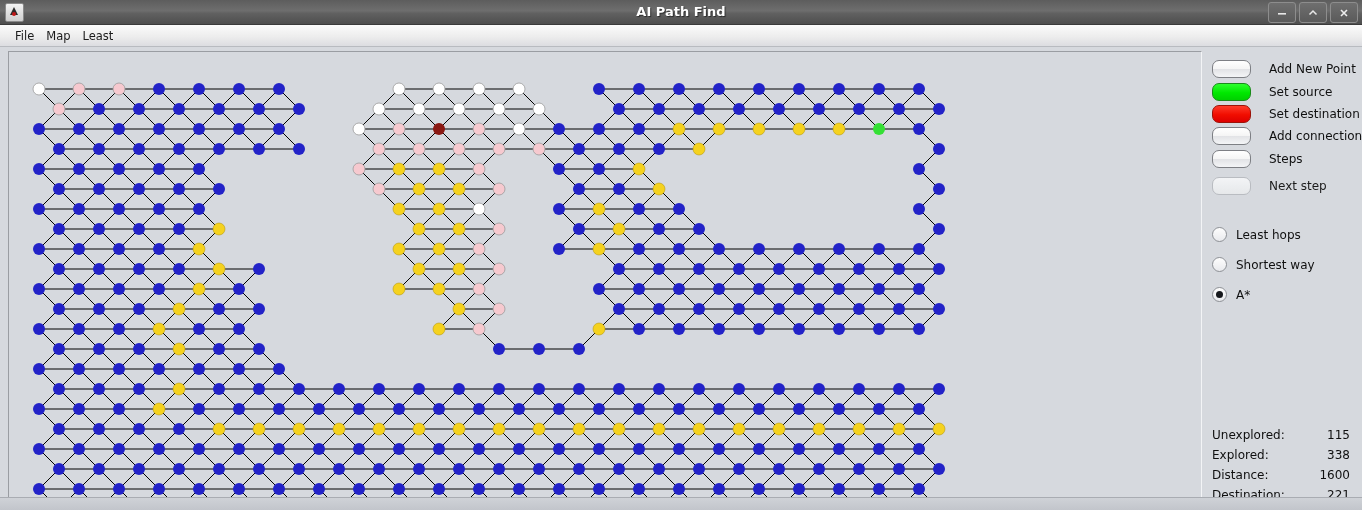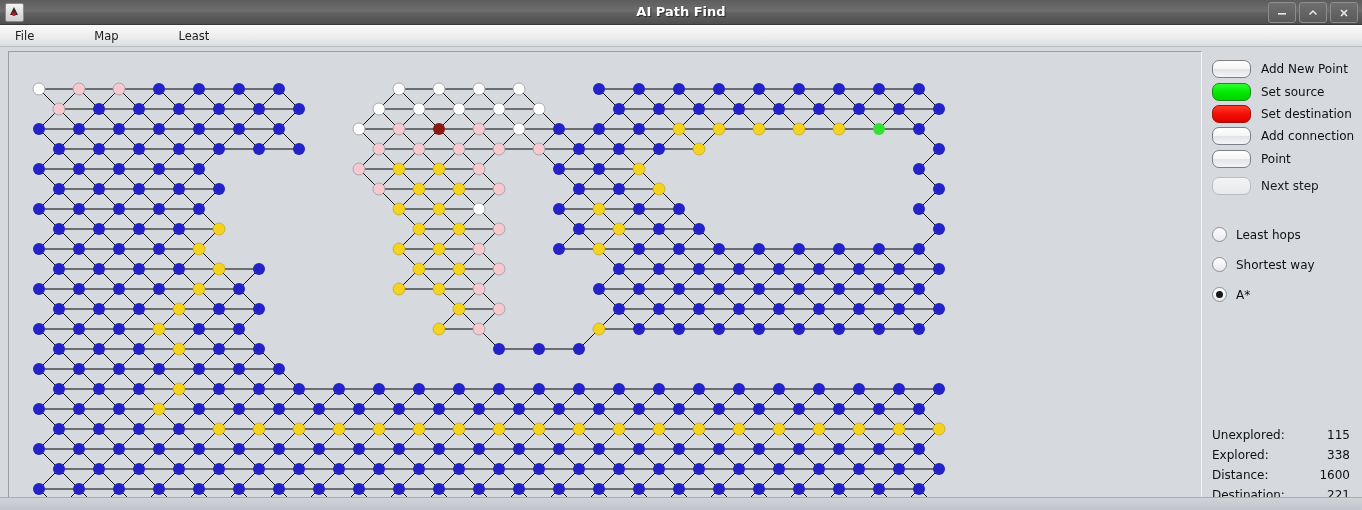--- a/index.html
+++ b/index.html
@@ -71,21 +71,20 @@
   }
   .tb-btn svg { position: absolute; left: 50%; top: 50%; transform: translate(-50%,-50%); }
 
   
   .menubar {
     height: 21px; flex: 0 0 21px;
     background: linear-gradient(to bottom, #fbfbfb 0%, #ededed 55%, #dcdde1 100%);
     border-bottom: 1px solid #b8bbc0;
     display: flex; align-items: center;
     padding-left: 9px;
-    gap: 48px;
   }
   .menu-item {
     font-size: 11.5px; color: #1b1b1b;
     padding: 1px 6px;
     cursor: default;
   }
 
   
   .bodyrow { flex: 1 1 auto; display: flex; position: relative; }
 
@@ -117,21 +116,21 @@
     width: 37px; height: 16px;
     border: 1px solid #7d7f84;
     border-radius: 7px;
     flex: 0 0 auto;
     cursor: pointer;
   }
   .swatch.plain  { background: linear-gradient(to bottom, #ffffff 0%, #f5f5f5 48%, #e2e3e6 52%, #f4f5f7 100%); }
   .swatch.green  { background: linear-gradient(to bottom, #2dff2d 0%, #00e800 55%, #00d000 100%); border-color: #1a8b1a; }
   .swatch.red    { background: linear-gradient(to bottom, #ff3b2a 0%, #f10d00 55%, #dd0000 100%); border-color: #9c1208; }
   .swatch.disabled { background: linear-gradient(to bottom, #f3f4f6 0%, #eceef0 50%, #e6e8ea 100%); border-color: #b9bcc1; }
-  .btn-label { font-size: 12px; color: #101010; margin-left: 10px; white-space: nowrap; }
+  .btn-label { font-size: 12px; color: #101010; margin-left: 18px; white-space: nowrap; }
   .btn-label.disabled { color: #1b1b1b; }
 
   .radio-row {
     position: absolute; left: 6px;
     display: flex; align-items: flex-end;
     cursor: pointer;
   }
   .radio {
     width: 13px; height: 13px; border-radius: 50%;
     border: 1px solid #8e9196;
@@ -1802,21 +1801,21 @@
         <div class="btn-label">Set destination</div>
       </div>
 
       <div class="btn-row" style="top:80px">
         <div class="swatch plain"></div>
         <div class="btn-label">Add connection</div>
       </div>
 
       <div class="btn-row" style="top:103px">
         <div class="swatch plain"></div>
-        <div class="btn-label">Point</div>
+        <div class="btn-label">Steps</div>
       </div>
 
       <div class="btn-row" style="top:130px">
         <div class="swatch disabled"></div>
         <div class="btn-label disabled">Next step</div>
       </div>
 
       <div class="radio-row" style="top:180px">
         <div class="radio"></div>
         <div class="radio-label">Least hops</div>

